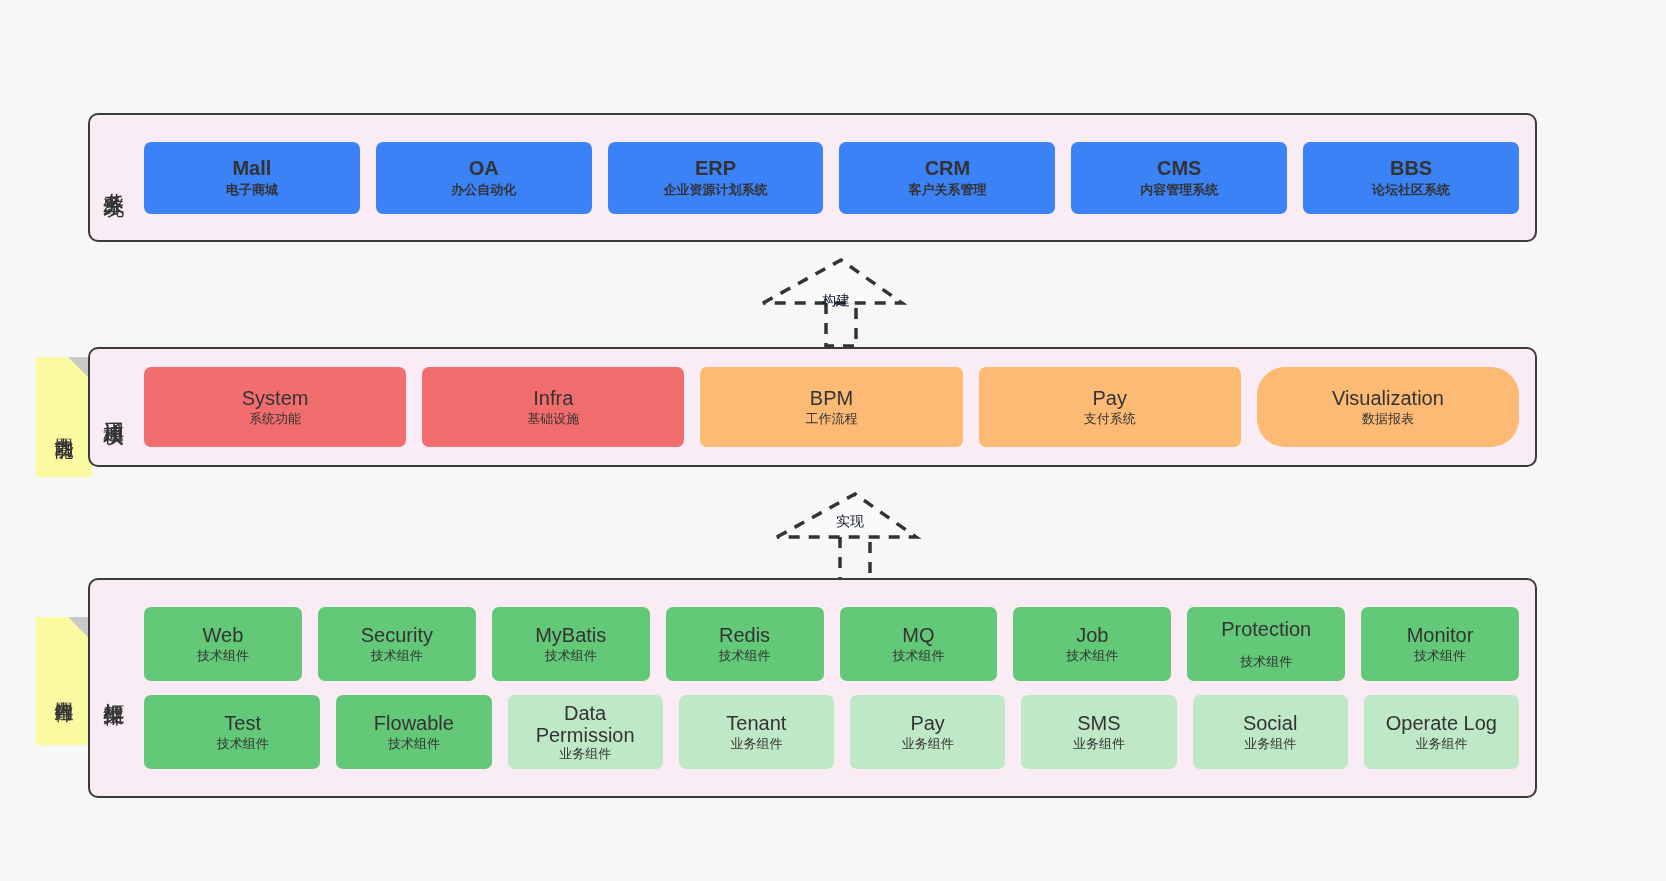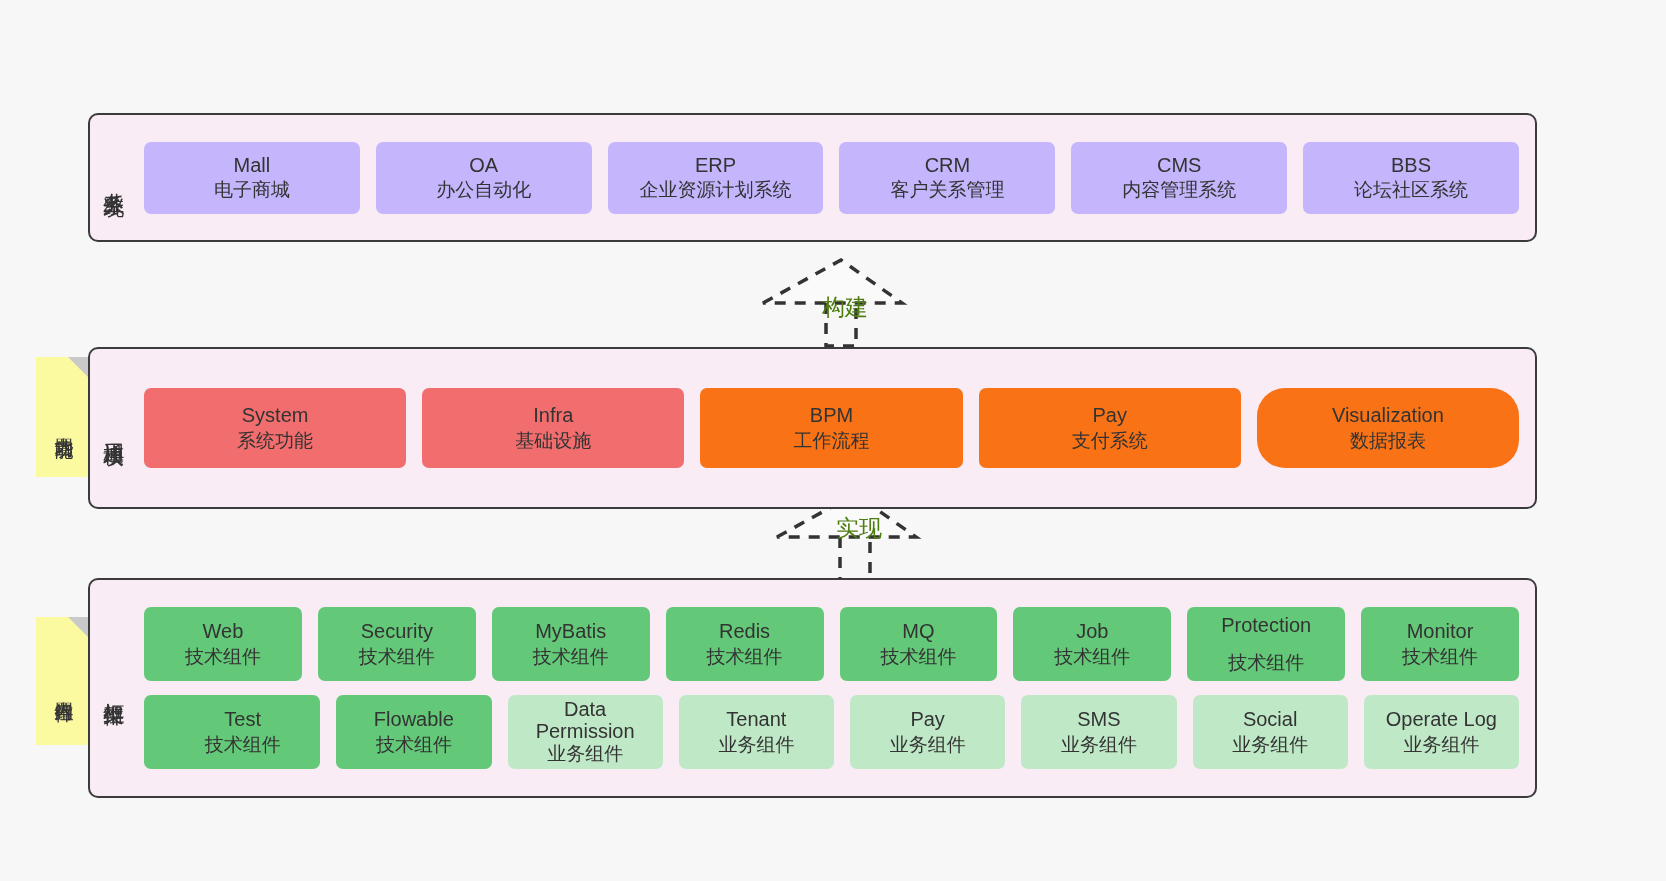--- a/index.html
+++ b/index.html
@@ -65,25 +65,25 @@
     align-items: center;
     justify-content: center;
     text-align: center;
     color: #333333;
     line-height: 1.28;
     padding: 4px 6px;
     user-select: none;
   }
 
   .node .ln-en { font-size: 20px; }
-  .node .ln-cn { font-size: 19px; }
-
-  .node.blue       { background: #c4b5fd; }
+  .node .ln-cn { font-size: 13px; }
+
+  .node.blue       { background: #3b82f6; font-weight: bold; }
   .node.red        { background: #f26d6d; }
-  .node.pink       { background: #f97316; }
+  .node.pink       { background: #fdba74; }
   .node.green      { background: #63c878; }
   .node.lightgreen { background: #bfe8c7; }
 
   
   .sticky {
     position: absolute;
     width: 56px;
     background: #fbfaa0;
     z-index: 2;
     display: flex;
@@ -104,22 +104,22 @@
     width: 0; height: 0;
     border-top: 24px solid #c9c9c9;
     border-left: 24px solid transparent;
   }
 
   
   .connector { position: absolute; z-index: 1; }
   .connector svg { display: block; overflow: visible; }
   .connector .conn-label {
     position: absolute;
-    font-size: 23px;
-    color: #4d7c0f;
+    font-size: 14px;
+    color: #0f172a;
     background: transparent;
     white-space: nowrap;
     user-select: none;
   }
 </style>
 </head>
 <body>
 
 <div id="diagram-root">
 
@@ -162,21 +162,21 @@
       <path d="M 5 45 L 83 2 L 144 45 Z" fill="#fbfafb" stroke="#333333" stroke-width="3.5" stroke-dasharray="11 9" stroke-linejoin="miter"></path>
     </svg>
     <span class="conn-label" style="left:64px; top:34px;">构建</span>
   </div>
 
   <div class="sticky" id="sticky-builtin-function" style="left:36px; top:357px; height:120px;">
     <span class="fold"></span>
     <span>内置功能</span>
   </div>
 
-  <div class="layer" id="layer-common-modules" style="left:88px; top:347px; width:1449px; height:162px;">
+  <div class="layer" id="layer-common-modules" style="left:88px; top:347px; width:1449px; height:120px;">
     <div class="layer-title">通用模块</div>
     <div class="layer-body">
       <div class="row">
         <div class="node red" style="height:80px;">
           <span class="ln-en">System</span>
           <span class="ln-cn">系统功能</span>
         </div>
         <div class="node red" style="height:80px;">
           <span class="ln-en">Infra</span>
           <span class="ln-cn">基础设施</span>

